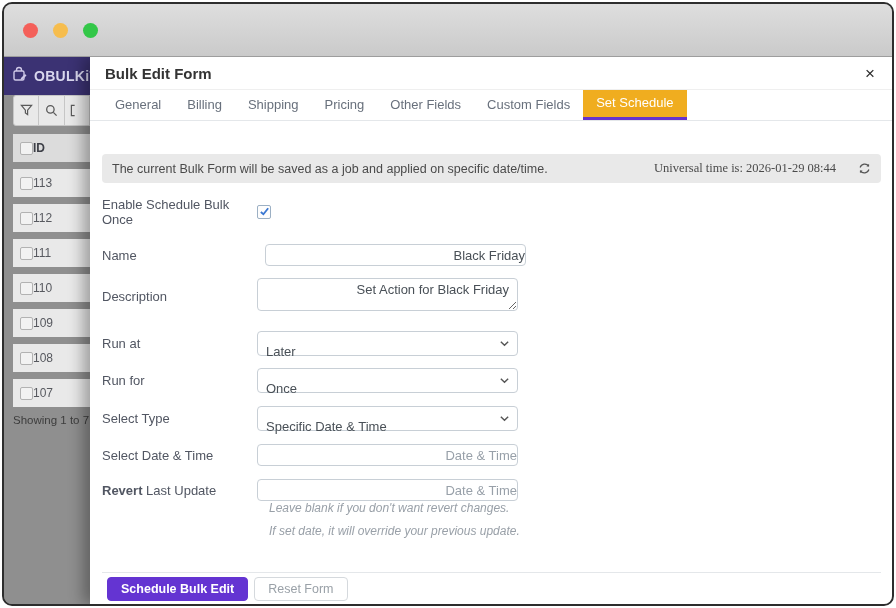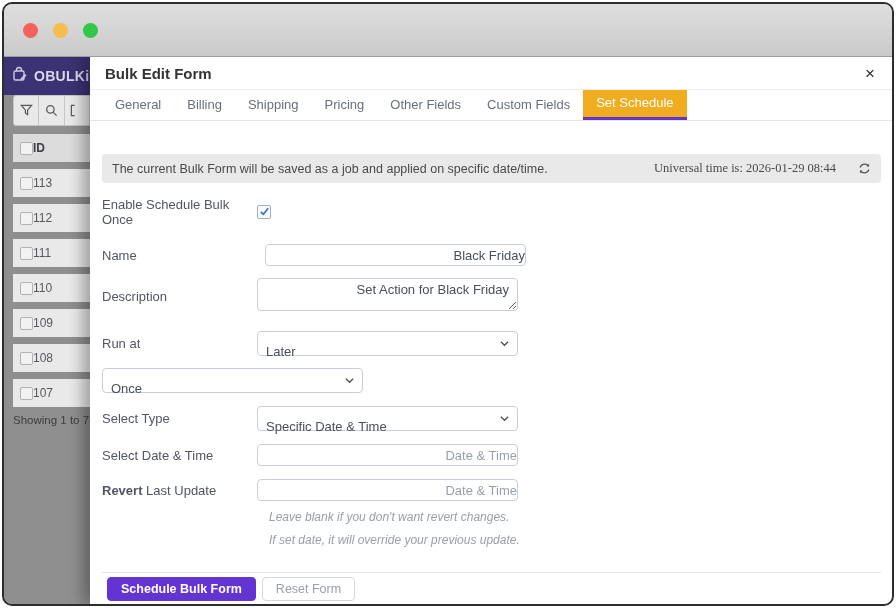--- a/index.html
+++ b/index.html
@@ -82,21 +82,21 @@
   .btn-reset { background:#fff; border:1px solid #d5d9dd; color:#9aa1a8; }
   
   .m-enable { margin-top:14px; }
   .m-name   { margin-top:17px;gap:8px; }
   .m-desc   { margin-top:12px; }
   .m-runat  { margin-top:16px; }
   .m-runfor { margin-top:12px; }
   .m-type   { margin-top:13px; }
   .m-dt     { margin-top:13px; }
   .m-revert { margin-top:13px; }
-  .m-help1  { margin-top:9px; }
+  .m-help1  { }
   .m-help2  { margin-top:9px; }
   :root { --purple:#6434d2; --tab-yellow:#f0ad1f; --tab-underline:#6633cc; }
 </style>
 </head>
 <body>
 
 <div class="window">
 
   <div class="titlebar">
     <span class="light red"></span>
@@ -235,20 +235,21 @@
             <span class="sel">
               <span>Later</span>
               <svg class="chev" width="11" height="11" viewBox="0 0 12 12" fill="none" stroke="#555" stroke-width="1.5">
                 <path d="M2 4 L6 8 L10 4"></path>
               </svg>
             </span>
           </span>
         </div>
 
         <div class="row m-runfor">
+          <span class="row-label">Run for</span>
           <span class="row-control">
             <span class="sel">
               <span>Once</span>
               <svg class="chev" width="11" height="11" viewBox="0 0 12 12" fill="none" stroke="#555" stroke-width="1.5">
                 <path d="M2 4 L6 8 L10 4"></path>
               </svg>
             </span>
           </span>
         </div>
 
@@ -275,20 +276,20 @@
           <span class="row-label"><b>Revert</b><span> Last Update</span></span>
           <span class="row-control">
             <input class="txt-input" type="text" placeholder="Date &amp; Time" style="">
           </span>
         </div>
 
         <div class="help m-help1">Leave blank if you don't want revert changes.</div>
         <div class="help m-help2">If set date, it will override your previous update.</div>
 
         <div class="modal-footer">
-          <button class="btn btn-primary">Schedule Bulk Form</button>
+          <button class="btn btn-primary">Schedule Bulk Edit</button>
           <button class="btn btn-reset">Reset Form</button>
         </div>
 
       </div>
     </div>
   </div>
 </div>
 
 </body></html>

